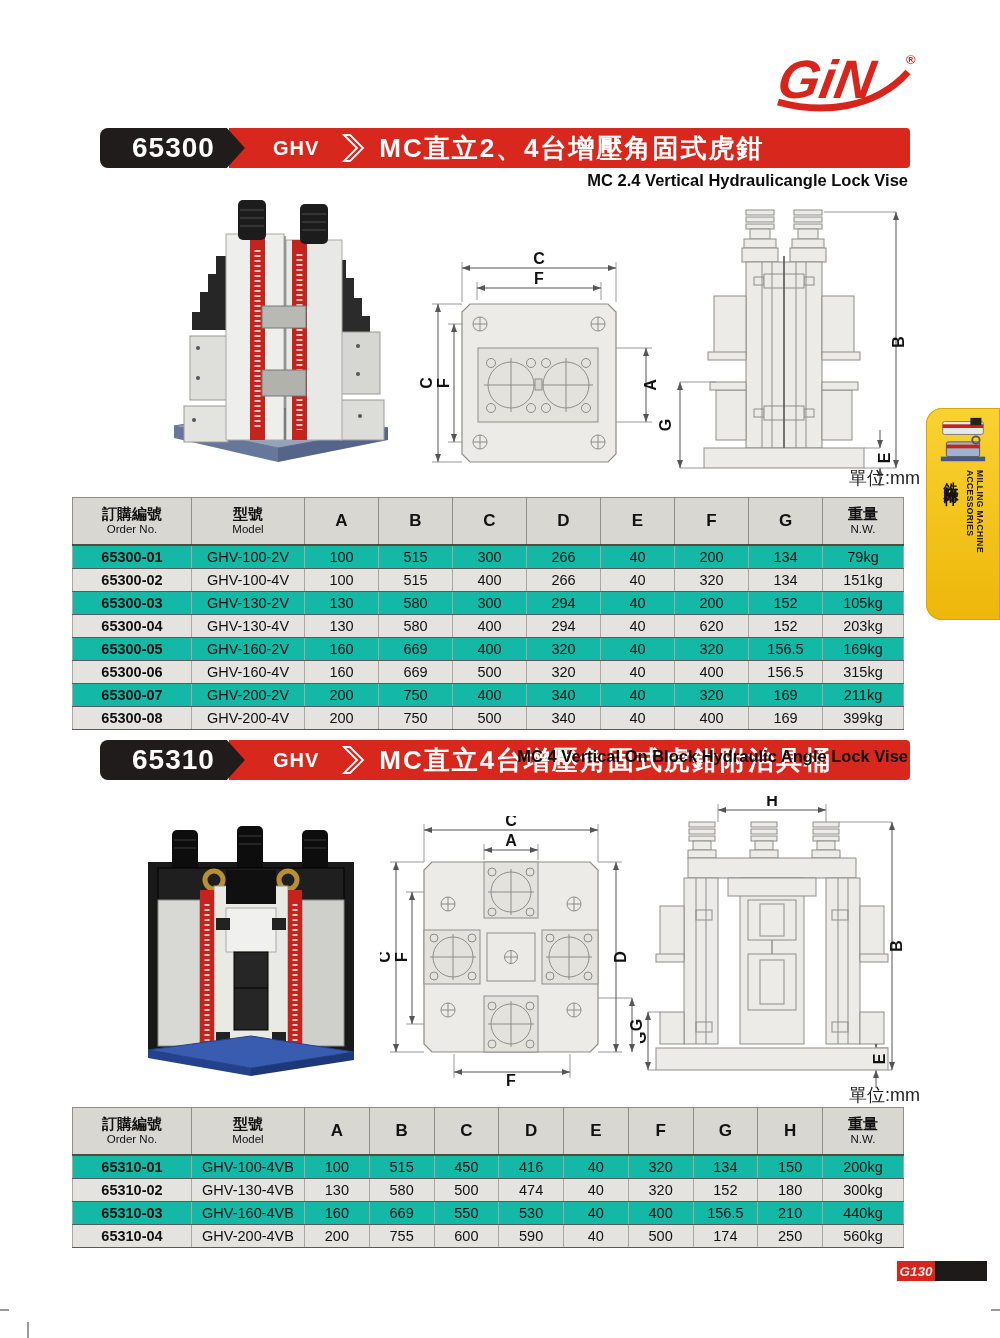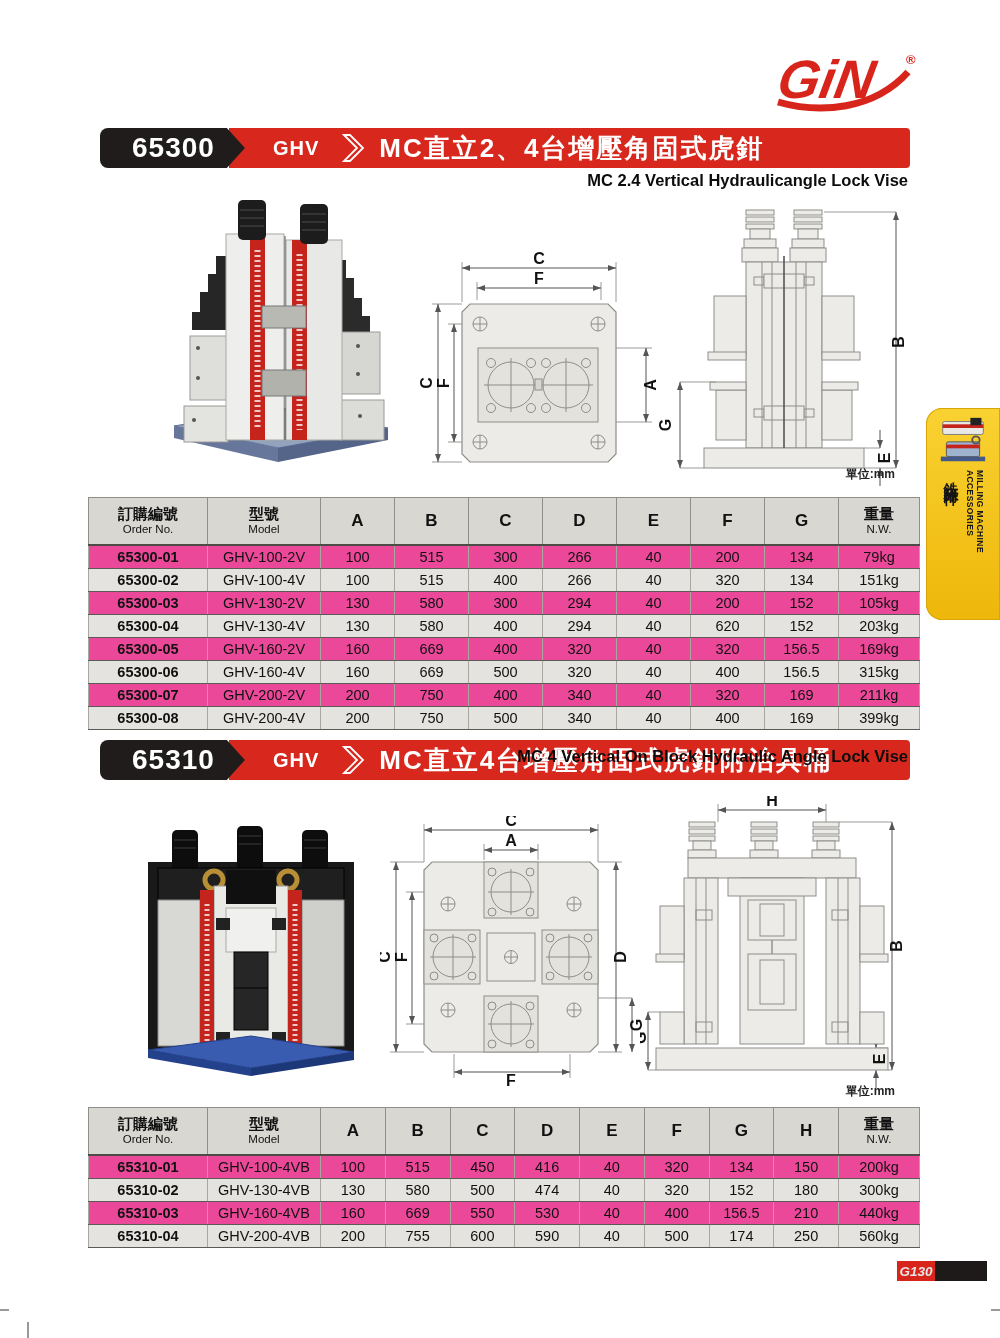--- a/index.html
+++ b/index.html
@@ -16,25 +16,25 @@
               padding:0 30px 0 32px;font-size:28px;font-weight:bold;letter-spacing:1px;
               clip-path:polygon(0 0,calc(100% - 18px) 0,100% 50%,calc(100% - 18px) 100%,0 100%);
               border-radius:8px 0 0 8px;}
   .red-bar{flex:1;margin-left:-16px;background:#d8281e;border-radius:0 4px 4px 0;
            display:flex;align-items:center;padding-left:44px;text-align:center;}
   .series{color:#fff;font-weight:bold;font-size:20px;letter-spacing:1px;}
   .chev{margin:0 14px 0 22px;}
   .title-zh{color:#fff;font-weight:bold;font-size:26px;letter-spacing:2px;white-space:nowrap;}
   .subtitle{right:92px;font-weight:bold;font-size:16.5px;color:#0c0c0c;}
 
-  .unit-label{right:105px;font-weight:bold;font-size:12px;color:#222;}
+  .unit-label{right:80px;font-weight:normal;font-size:18px;color:#222;}
 
   
-  .spec{left:88px;width:832px;border-collapse:collapse;table-layout:fixed;
-        border:1px solid #55544f;background:#ec4899;}
+  .spec{left:72px;width:832px;border-collapse:collapse;table-layout:fixed;
+        border:1px solid #55544f;background:#14b8a6;}
   .spec th{background:#d8d7d2;height:46px;border:1px solid #8f8e87;border-bottom:2px solid #4c4b46;
            padding:0;vertical-align:middle;}
   .spec th:nth-child(1){width:118px;}
   .spec th:nth-child(2){width:112px;}
   .spec th:last-child{width:80px;}
   .h-zh{font-size:15px;font-weight:bold;line-height:1.2;}
   .h-en{font-size:11.5px;font-weight:normal;line-height:1.2;}
   .spec th .h-zh:only-child{font-size:17px;}
   .spec td{height:22px;text-align:center;font-size:14.5px;padding:0;
            border-left:1px solid #a9a8a0;border-right:1px solid #a9a8a0;

